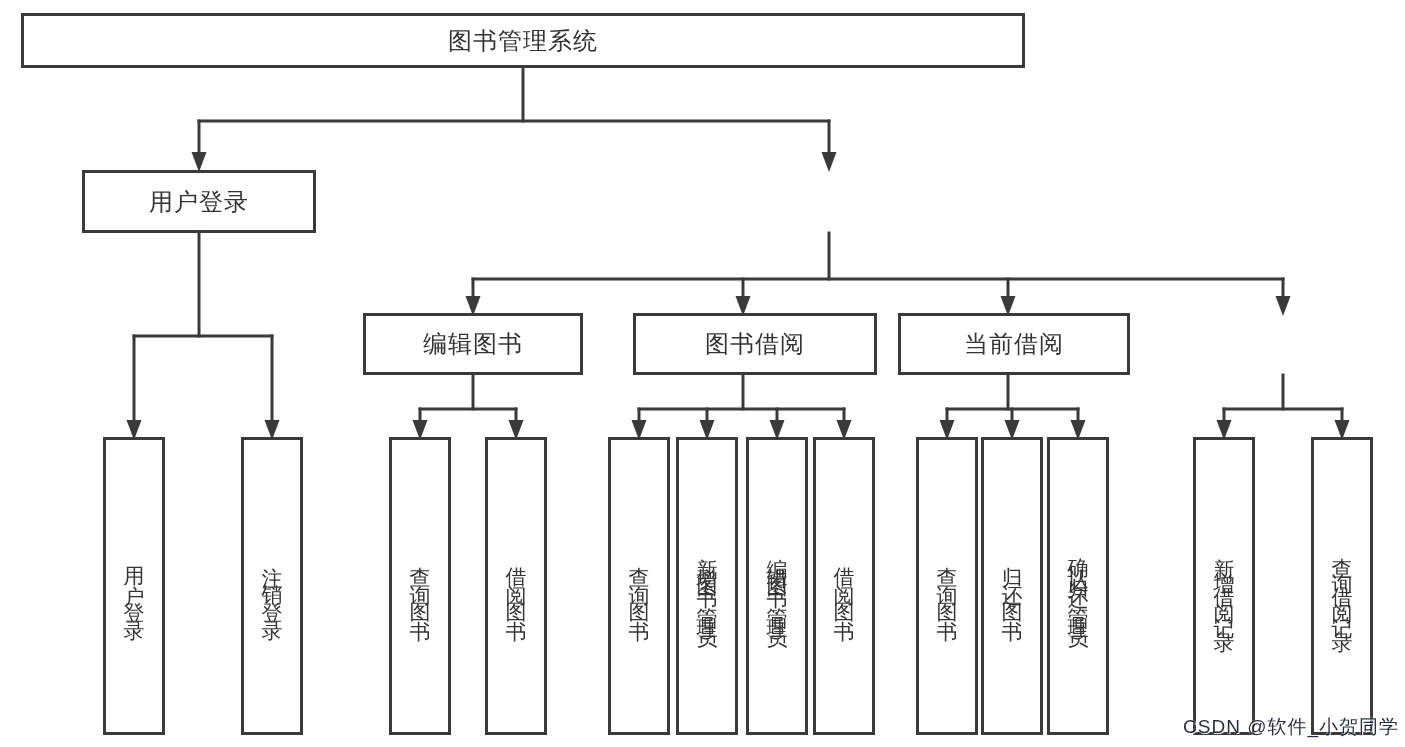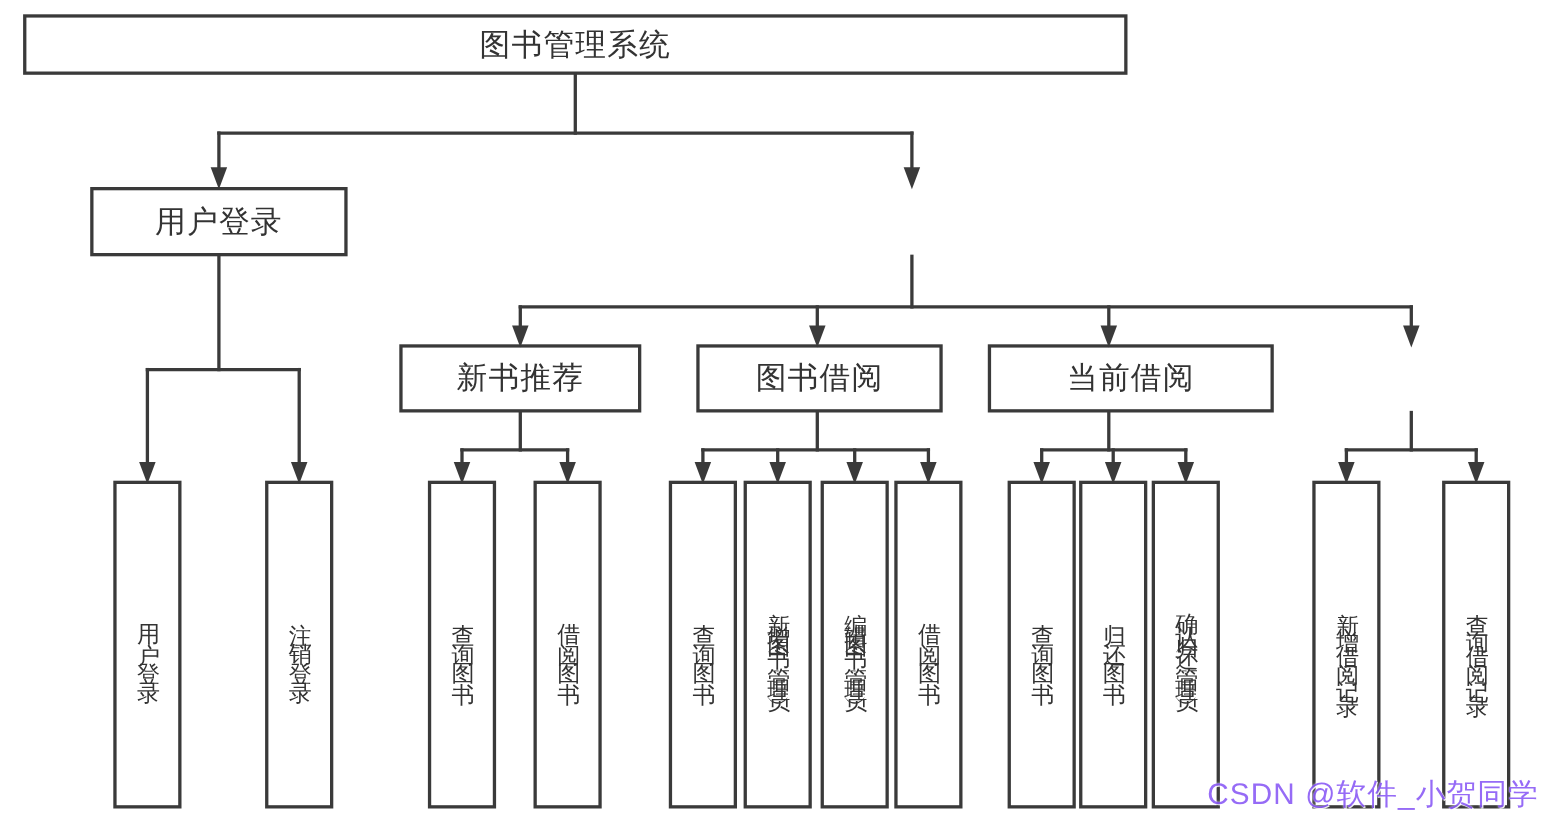--- a/index.html
+++ b/index.html
@@ -14,39 +14,39 @@
   .box{
     position:absolute;
     box-sizing:border-box;
     background:#ffffff;
     border:3px solid #3a3a3a;
     display:flex;
     align-items:center;
     justify-content:center;
     z-index:1;
   }
-  .box.h{font-size:28px;letter-spacing:1px;}
+  .box.h{font-size:24px;letter-spacing:1px;}
   .box.v{
     font-size:21px;
     writing-mode:vertical-rl;
     text-orientation:mixed;
   }
   .box.v.len4{letter-spacing:18px;}
   .box.v.len6{letter-spacing:15px;}
   .box.v.len9{letter-spacing:10px;}
   .box.v span{margin-top:0;}
   #connectors{
     position:absolute;left:0;top:0;width:1405px;height:747px;
     z-index:2;pointer-events:none;
   }
   #watermark{
     position:absolute;
     right:6px;bottom:7px;
-    font-size:27px;
-    color:#8b5cf6;
+    font-size:19px;
+    color:#0f172a;
     text-shadow:0 0 2px #ffffff,1px 1px 0 #ffffff;
     opacity:.9;
     z-index:3;
     letter-spacing:1px;
     white-space:nowrap;
   }
 </style>
 </head>
 <body>
 
@@ -54,26 +54,26 @@
 
   <div class="box h" style="left:21px;top:13px;width:1004px;height:55px;">
     <span>图书管理系统</span>
   </div>
 
   <div class="box h" style="left:82px;top:170px;width:234px;height:63px;">
     <span>用户登录</span>
   </div>
 
   <div class="box h" style="left:363px;top:313px;width:220px;height:62px;">
-    <span>新书推荐</span>
+    <span>编辑图书</span>
   </div>
-  <div class="box h" style="left:633px;top:313px;width:224px;height:62px;">
+  <div class="box h" style="left:633px;top:313px;width:244px;height:62px;">
     <span>图书借阅</span>
   </div>
-  <div class="box h" style="left:898px;top:313px;width:260px;height:62px;">
+  <div class="box h" style="left:898px;top:313px;width:232px;height:62px;">
     <span>当前借阅</span>
   </div>
 
   <div class="box v len4" style="left:103px;top:437px;width:62px;height:298px;">
     <span>用户登录</span>
   </div>
   <div class="box v len4" style="left:241px;top:437px;width:62px;height:298px;">
     <span>注销登录</span>
   </div>
 

